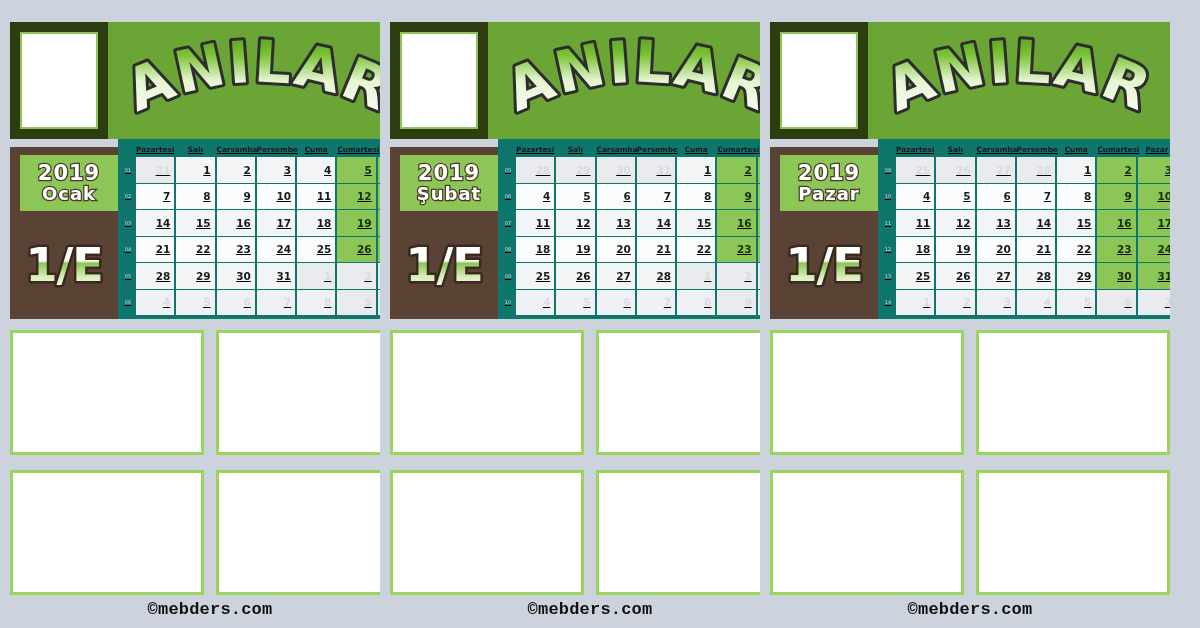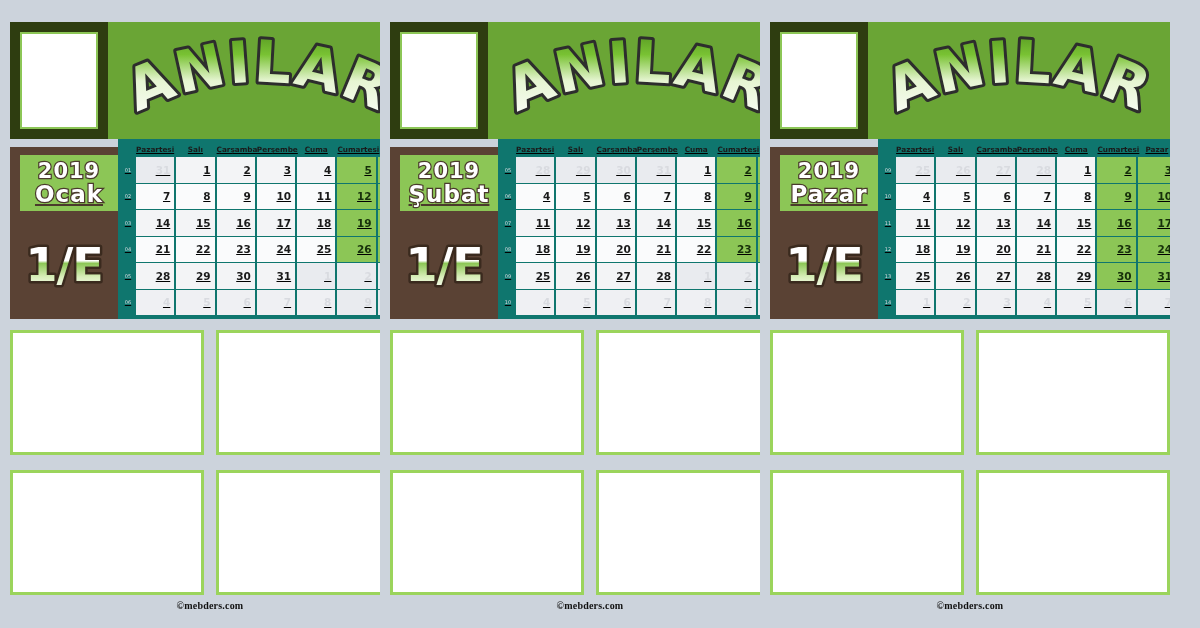--- a/index.html
+++ b/index.html
@@ -76,21 +76,21 @@
   .yeartxt, .monthtxt{
     font-family:"DejaVu Sans", sans-serif;
     font-weight:bold;
     color:#ffffff;
     -webkit-text-stroke:2.5px #4a3a2c;
     paint-order:stroke fill;
     letter-spacing:1px;
     line-height:1;
   }
   .yeartxt{ font-size:21px; }
-  .monthtxt{ font-size:23px;text-decoration:underline; }
+  .monthtxt{ font-size:18px; }
 
   .classbox{
     position:absolute; left:0; top:82px;
     width:108px; height:70px;
     display:flex; align-items:flex-start; justify-content:center;
   }
   .classbox svg{ overflow:visible; }
   .classtxt{
     font-family:"DejaVu Sans", sans-serif;
     font-size:46px; font-weight:bold;
@@ -154,22 +154,22 @@
     width:194px; height:125px;
     background:#ffffff;
     border:3px solid #9bd45c;
   }
 
   
   .footer{
     position:absolute; left:10px; top:600px;
     width:400px; height:24px;
     text-align:center;
-    font-family:Liberation Serif, serif;
-    font-size:10px; font-weight:bold;
+    font-family:Liberation Mono, monospace;
+    font-size:17px; font-weight:bold;
     color:#111111;
     letter-spacing:0.2px;
   }
 </style>
 </head>
 <body>
 
 <div id="stage">
     <div class="panel" style="left: 0px; width: 380px;">
       <div class="panel-inner">

